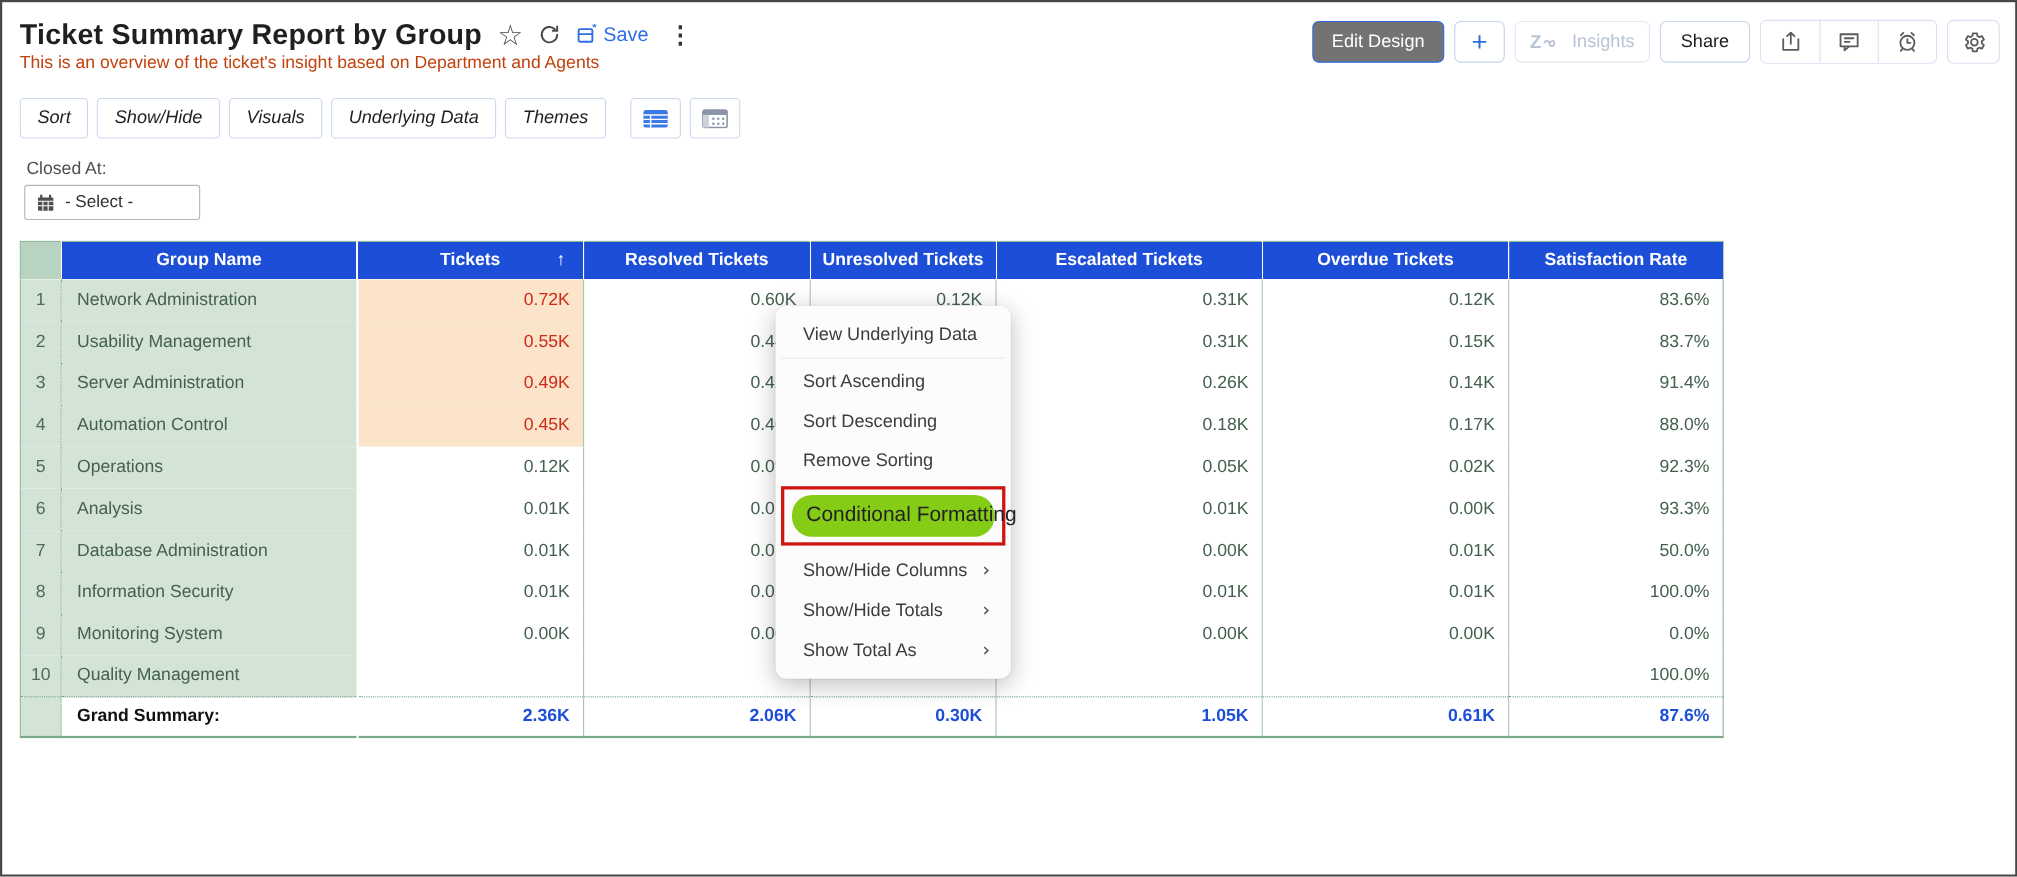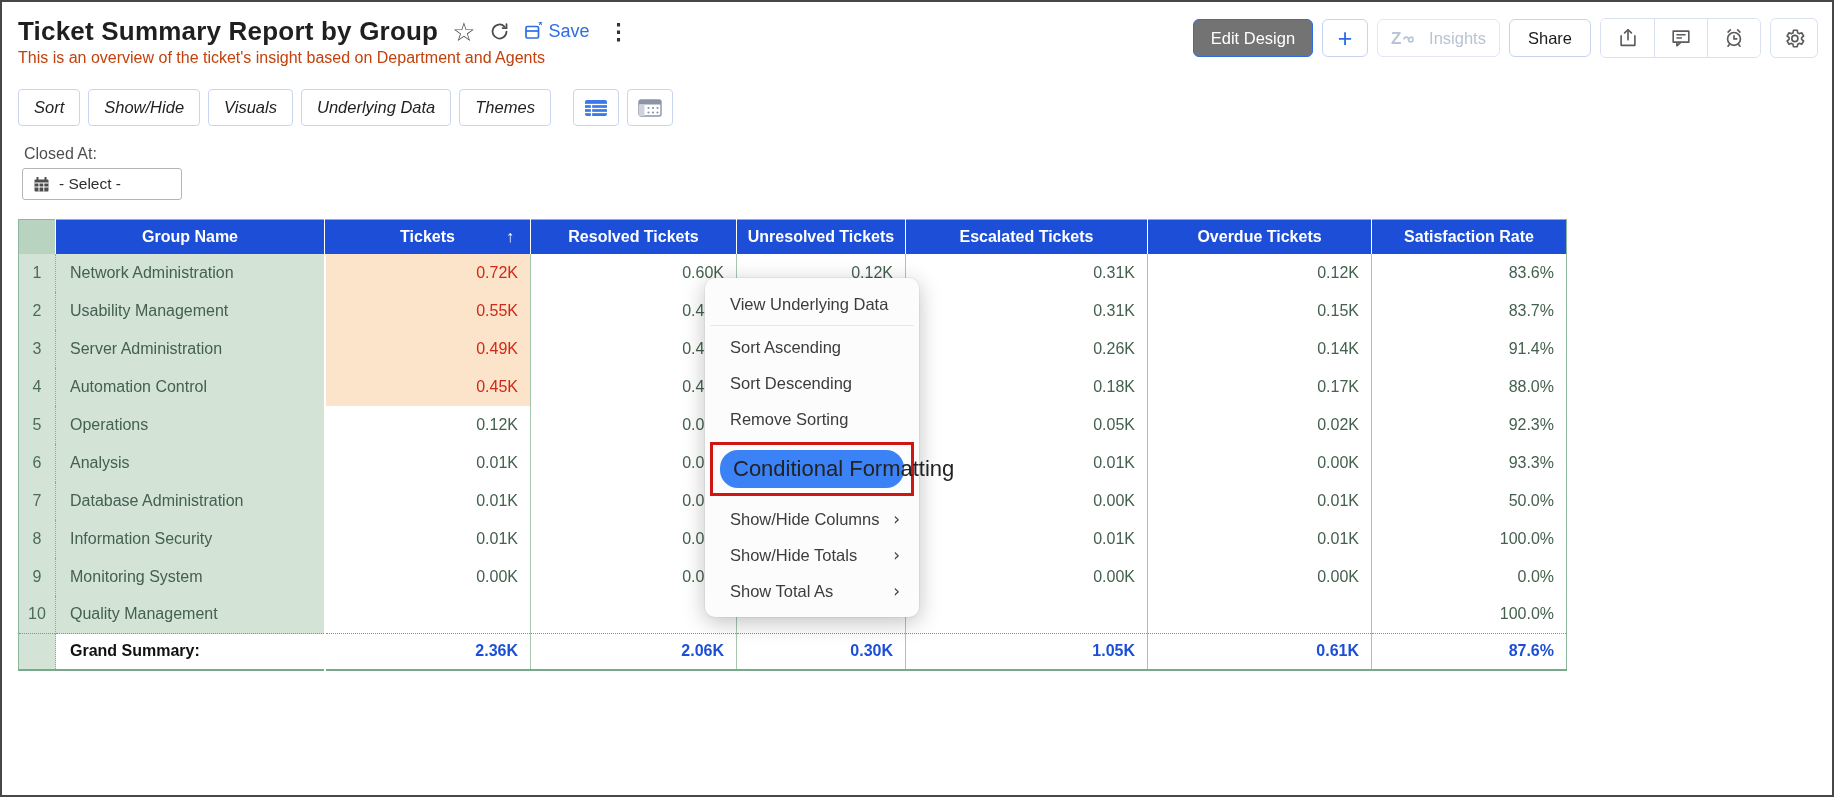--- a/index.html
+++ b/index.html
@@ -52,21 +52,21 @@
   .report-table tfoot td { height:36px; border-top:1px dotted #6f9e80; font-weight:bold; color:#1d4ed8; }
   tfoot td.rownum { border-right:1px dotted #86ae93; }
   tfoot td.label { padding-left:14px; color:#111; border-right:2px solid #fff; }
 
   
   .context-menu { position:absolute; left:703px; top:276px; width:214px; background:#fcfcfc; border-radius:10px; box-shadow:0 5px 22px rgba(0,0,0,.25), 0 0 0 1px rgba(0,0,0,.04); padding:8px 5px; }
   .menu-item { height:36px; line-height:36px; padding:0 14px 0 20px; font-size:16.5px; color:#3c3c3c; display:flex; justify-content:space-between; align-items:center; cursor:pointer; white-space:nowrap; }
   .menu-divider { border-top:1px solid #e7e7e7; margin:3px 0; }
   .submenu-arrow { color:#444; font-size:17px; font-family:"DejaVu Sans", sans-serif; }
   .menu-cond-wrap { border:3px solid #ce1612; margin:5px 0; padding:5px 7px; }
-  .menu-cond { background:#3b82f6; border-radius:18px; height:38px; line-height:38px; padding-left:13px; font-size:22px; color:#222; cursor:pointer; white-space:nowrap; }
+  .menu-cond { background:#84cc16; border-radius:18px; height:38px; line-height:38px; padding-left:13px; font-size:19px; color:#222; cursor:pointer; white-space:nowrap; }
 
   svg { display:block; }
 </style>
 </head>
 <body>
 
 <div class="window">
 
   <div class="topbar-left">
     <div class="title-row">

